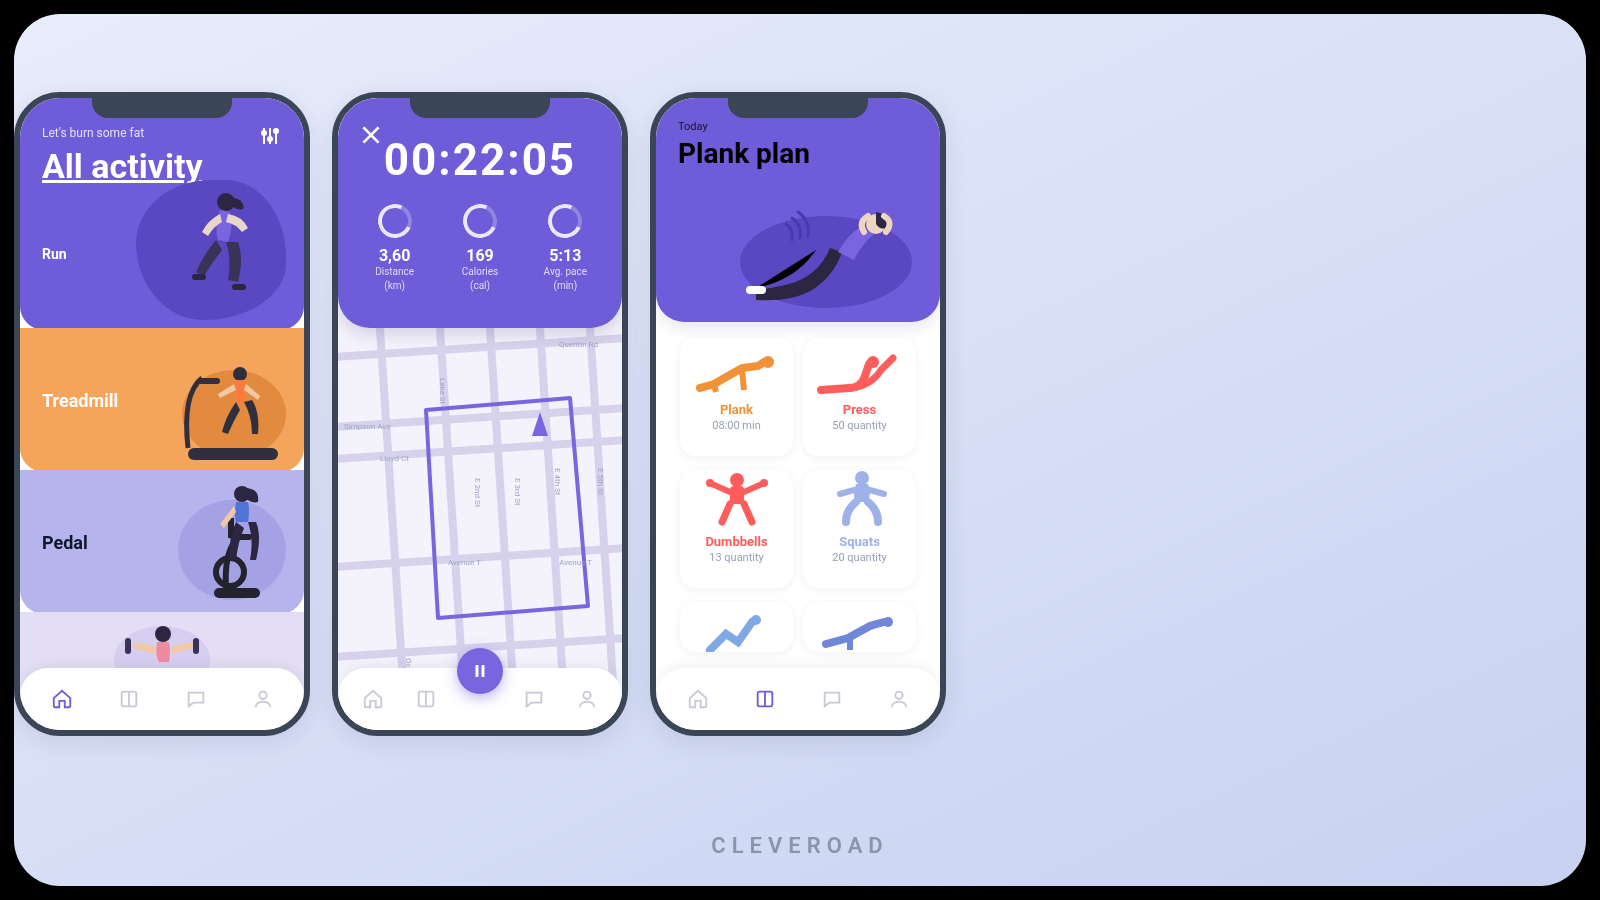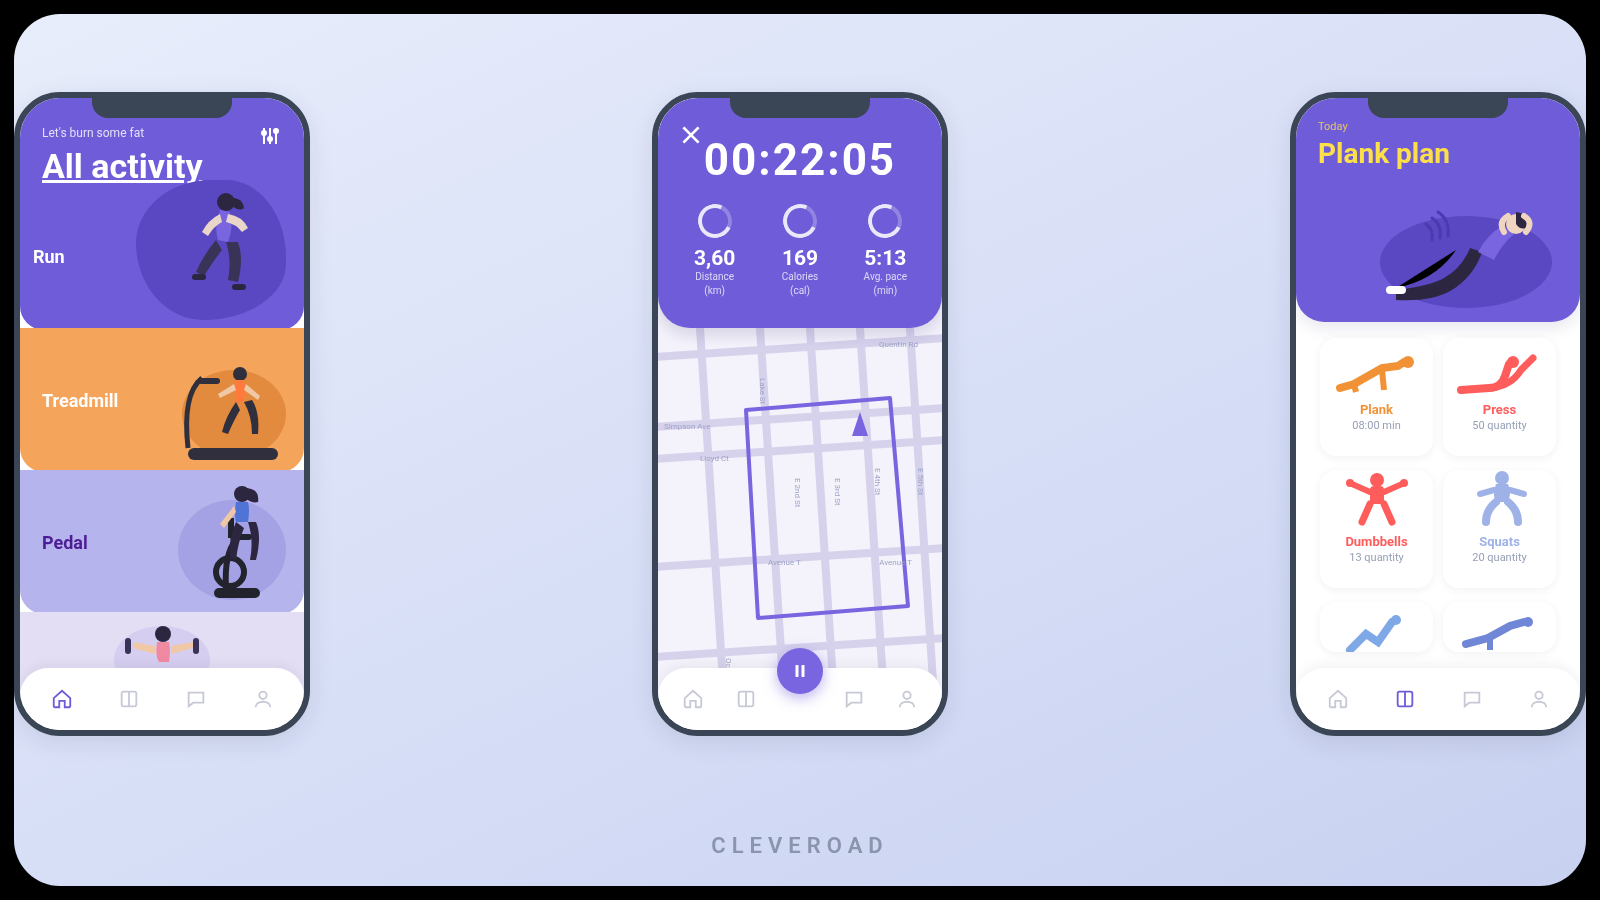--- a/index.html
+++ b/index.html
@@ -33,22 +33,22 @@
     border-radius: 46px;
     background: linear-gradient(155deg, #e8edfb 0%, #d5ddf6 60%, #c8d1f0 100%);
     overflow: hidden;
   }
 
   .phones {
     position: absolute;
     top: 78px;
     left: 0; right: 0;
     display: flex;
-    justify-content: space-between;
-    gap: 28px;
+    justify-content: flex-start;
+    gap: 22px;
   }
 
   
   .phone {
     width: 296px; height: 644px;
     border: 6px solid var(--frame);
     border-radius: 46px;
     background: #fff;
     position: relative;
     overflow: hidden;
@@ -105,22 +105,22 @@
     position: relative;
   }
   .s1 .tagline { font-size: 12px; opacity: .8; }
   .s1 .title   { font-size: 34px; font-weight: 700; margin-top: 6px; text-decoration: underline; }
   .s1 .filter-icon {
     position: absolute; top: 26px; right: 22px;
     width: 24px; height: 24px;
     cursor: pointer; color: #fff;
   }
   .s1 .run-label {
-    position: absolute; left: 13px; top: 148px;
-    font-size: 18px; font-weight: 700;
+    position: absolute; left: 22px; top: 148px;
+    font-size: 14px; font-weight: 700;
   }
   .s1 .runner-art {
     position: absolute; right: 18px; top: 82px;
     width: 150px; height: 140px;
   }
   .blob {
     position: absolute; inset: 0;
     background: #5a48c2;
     border-radius: 50% 40% 55% 45% / 45% 55% 40% 55%;
   }
@@ -133,21 +133,21 @@
     margin-top: -2px;
     position: relative;
     padding: 0 22px;
     display: flex; align-items: center;
     border-bottom-left-radius: 24px;
     border-bottom-right-radius: 24px;
   }
   .card .card-label { font-size: 18px; font-weight: 700; }
   .card .card-art { position: absolute; right: 14px; bottom: 6px; }
   .s1 .c-tread { background: var(--orange); color: #fff; }
-  .s1 .c-pedal { background: var(--lavender); color: #4c1d95; }
+  .s1 .c-pedal { background: var(--lavender); color: #0f172a; }
   .s1 .c-dumb  { background: var(--lavender-2); color: #fff; height: 100px; }
   .s1 .c-dumb .card-art { right: 50%; transform: translateX(50%); bottom: auto; top: 4px; }
 
   
   .s2 .hero2 {
     position: absolute; top: 0; left: 0; right: 0;
     height: 230px;
     padding-top: 36px;
     background: var(--purple); color: #fff;
     border-bottom-left-radius: 32px;
@@ -169,39 +169,39 @@
     padding: 0 14px;
   }
   .s2 .stat { text-align: center; width: 80px; }
   .s2 .ring {
     width: 34px; height: 34px; margin: 0 auto 8px;
     border: 4px solid rgba(255,255,255,.85);
     border-right-color: rgba(255,255,255,.25);
     border-radius: 50%;
     transform: rotate(-20deg);
   }
-  .s2 .stat-val { font-size: 21px; font-weight: 700; }
+  .s2 .stat-val { font-size: 16px; font-weight: 700; }
   .s2 .stat-lab { font-size: 10px; opacity: .75; line-height: 1.25; margin-top: 1px; }
   .s2 .map {
     position: absolute; inset: 0;
     background: var(--map-bg);
   }
   .s2 .map svg { position: absolute; inset: 0; }
   .s2 .street-lab {
     position: absolute;
     font-size: 8px; color: #9ea4c6;
     white-space: nowrap;
   }
   .vert { writing-mode: vertical-rl; }
 
   
   .s3 .hero3 {
     height: 224px;
     padding: 22px 22px 0;
-    background: var(--purple); color: #fde047;
+    background: var(--purple); color: #000000;
     border-bottom-left-radius: 28px;
     border-bottom-right-radius: 28px;
     position: relative;
     box-shadow: 0 6px 16px rgba(30,20,90,.10);
   }
   .s3 .today { font-size: 11px; opacity: .8; }
   .s3 .plan-title { font-size: 28px; font-weight: 700; margin-top: 4px; }
   .s3 .crunch-art {
     position: absolute; right: 24px; bottom: 14px;
     width: 190px; height: 120px;

